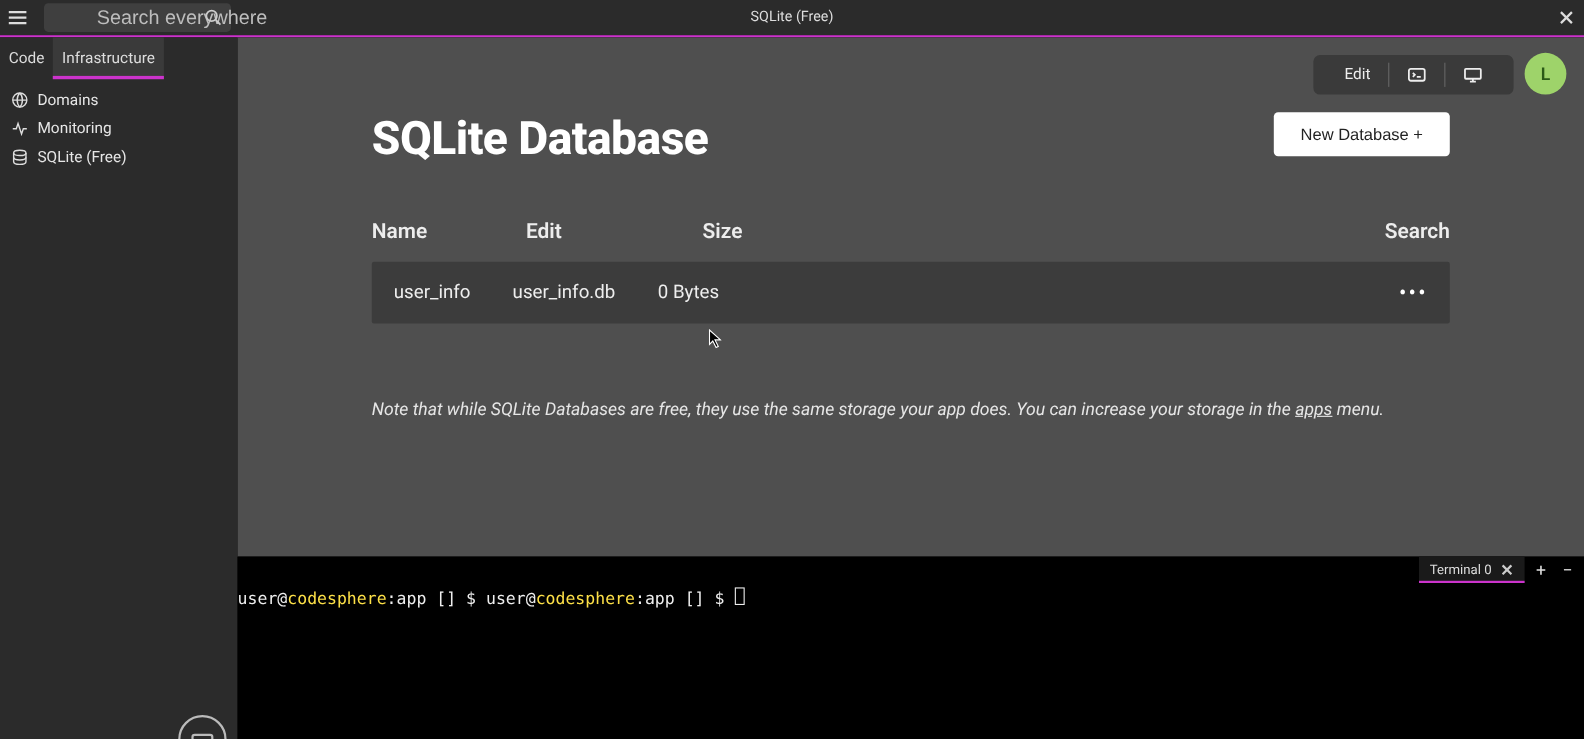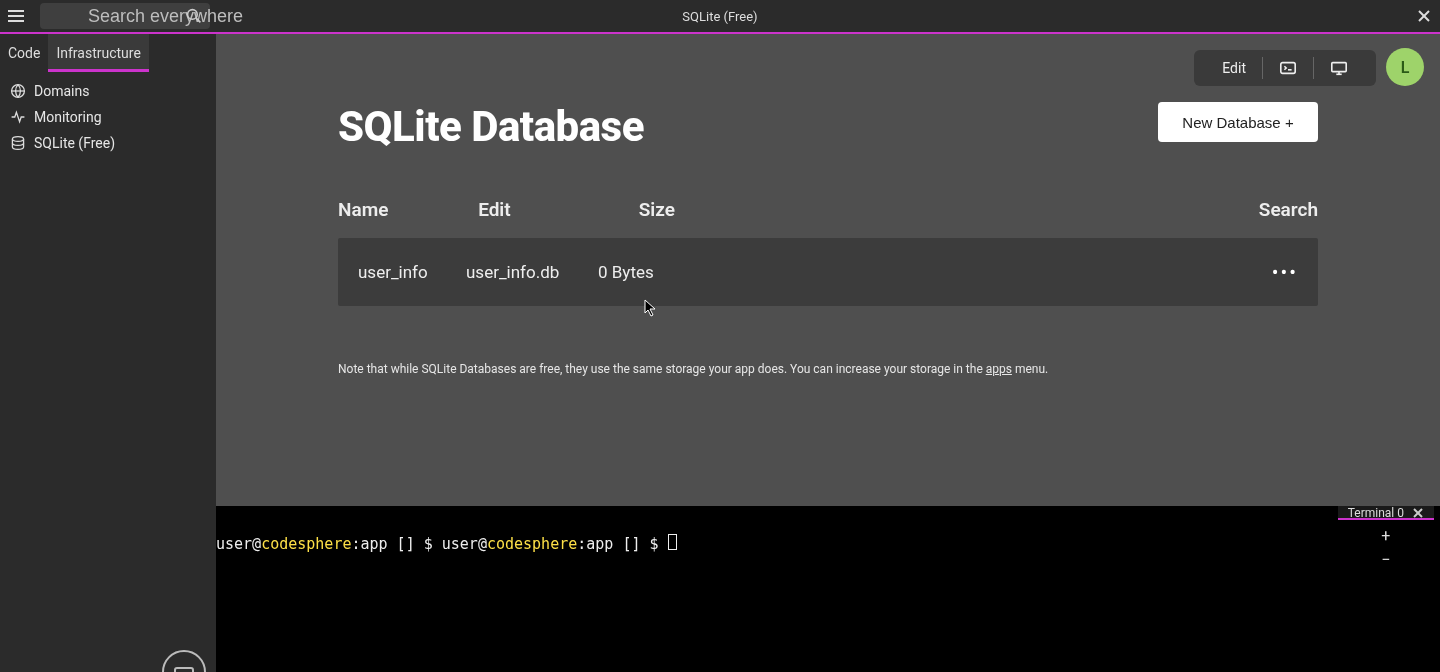--- a/index.html
+++ b/index.html
@@ -122,43 +122,43 @@
   }
   .db-head {
     display: flex; align-items: center; height: 38px; font-size: 19px; color: #ededed; font-weight: 600; gap: 48px;
   }
   .col-name { width: 108px; }
   .col-path { width: 132px; }
   .col-size { width: 636px; }
   .col-actions { width: 104px; text-align: right; }
 
   .db-row {
-    margin-top: 10px; height: 68px; background: #3c3c3c; border-radius: 2px;
+    margin-top: 10px; height: 56px; background: #3c3c3c; border-radius: 2px;
     display: flex; align-items: center; padding: 0 20px; font-size: 17px; color: #eee;
   }
   .db-row .col-name { width: 108px; }
   .db-row .col-path { width: 132px; }
   .db-row .col-size { width: 596px; }
   .db-row .row-actions {
     margin-left: auto; width: 40px; text-align: right; cursor: pointer;
     font-size: 20px; letter-spacing: 2px; color: #fff;
   }
 
   .note {
-    position: absolute; left: 122px; top: 328px; font-size: 12px; color: #e6e6e6;
+    position: absolute; left: 122px; top: 328px; font-size: 16px; color: #e6e6e6; font-style: italic;
   }
   .apps-link { color: #e6e6e6; text-decoration: underline; cursor: pointer; }
 
   
   .terminal {
     position: absolute; left: 216px; top: 506px; width: 1224px; height: 166px;
     background: #000;
   }
   .terminal-tabs {
-    position: absolute; right: 6px; top: 0; height: 24px; display: flex; align-items: center; gap: 6px; flex-direction: column;
+    position: absolute; right: 6px; top: 0; height: 24px; display: flex; align-items: center; gap: 6px;
   }
   .terminal-tab {
     background: #1a1a1a; height: 24px; padding: 0 10px; display: flex; align-items: center; gap: 8px;
     font-size: 12px; color: #ddd; position: relative; cursor: pointer;
   }
   .terminal-tab::after {
     content: ""; position: absolute; left: 0; right: 0; bottom: 0; height: 2px; background: #cc33cc;
   }
   .terminal-tab .tab-close {
     width: 12px; height: 12px; display: flex; align-items: center; justify-content: center; cursor: pointer;

